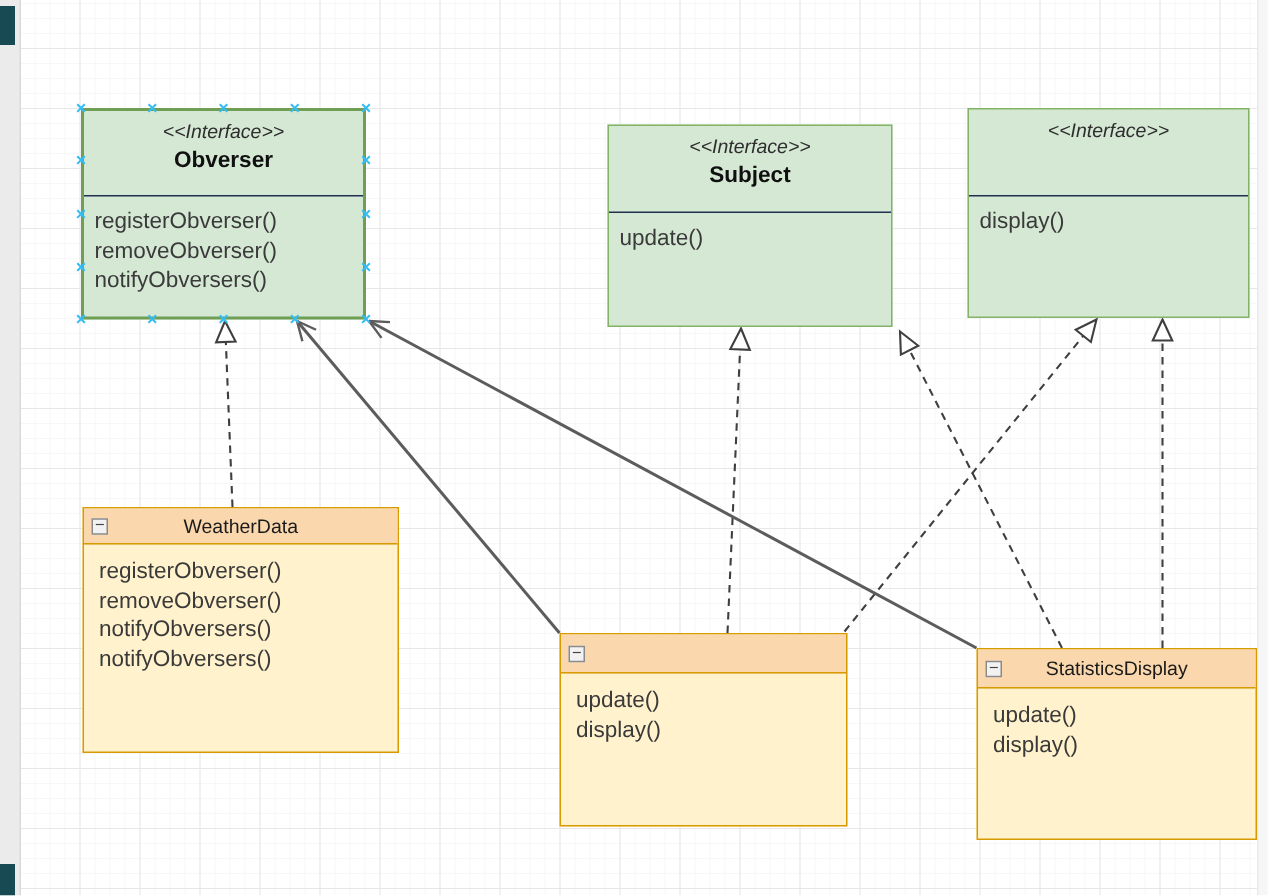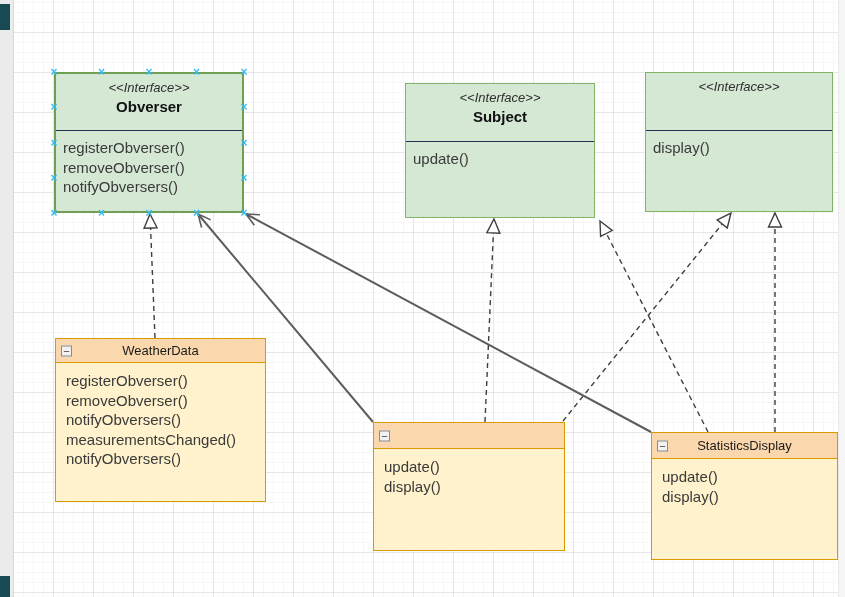--- a/index.html
+++ b/index.html
@@ -124,21 +124,20 @@
 
 <div class="uml orange" style="left:55px;top:338px;width:211px;height:164px;">
   <div class="o-header" style="height:24px;">
     <span class="collapse">−</span>
     <span>WeatherData</span>
   </div>
   <div class="o-methods">
     <div>registerObverser()</div>
     <div>removeObverser()</div>
     <div>notifyObversers()</div>
-    <div>measurementsChanged()</div>
     <div>notifyObversers()</div>
   </div>
 </div>
 
 <div class="uml orange" style="left:373px;top:422px;width:192px;height:129px;">
   <div class="o-header" style="height:26px;">
     <span class="collapse">−</span>
   </div>
   <div class="o-methods">
     <div>update()</div>

